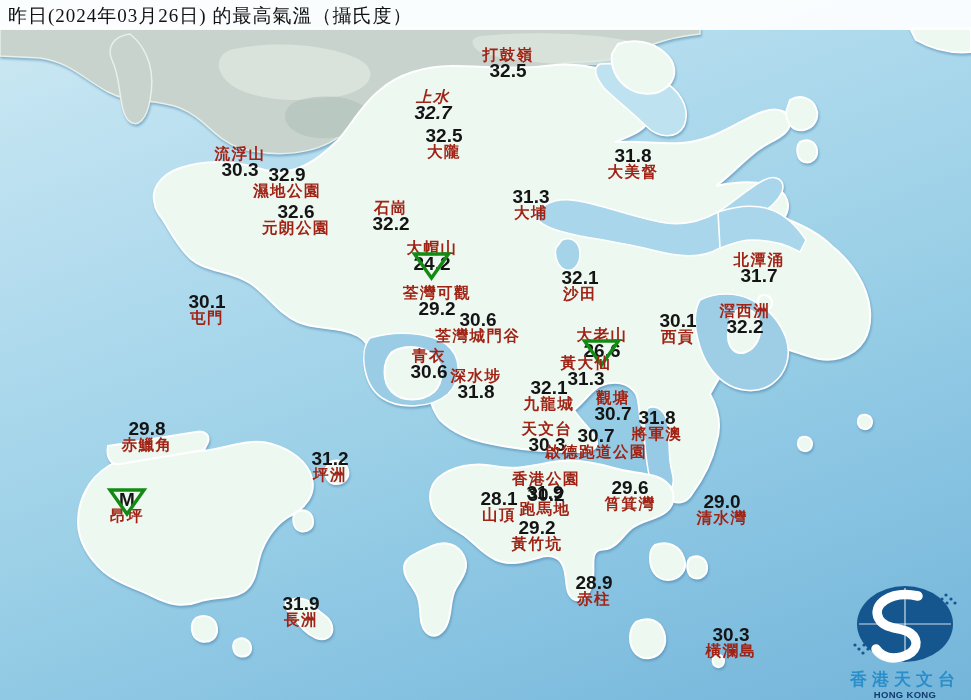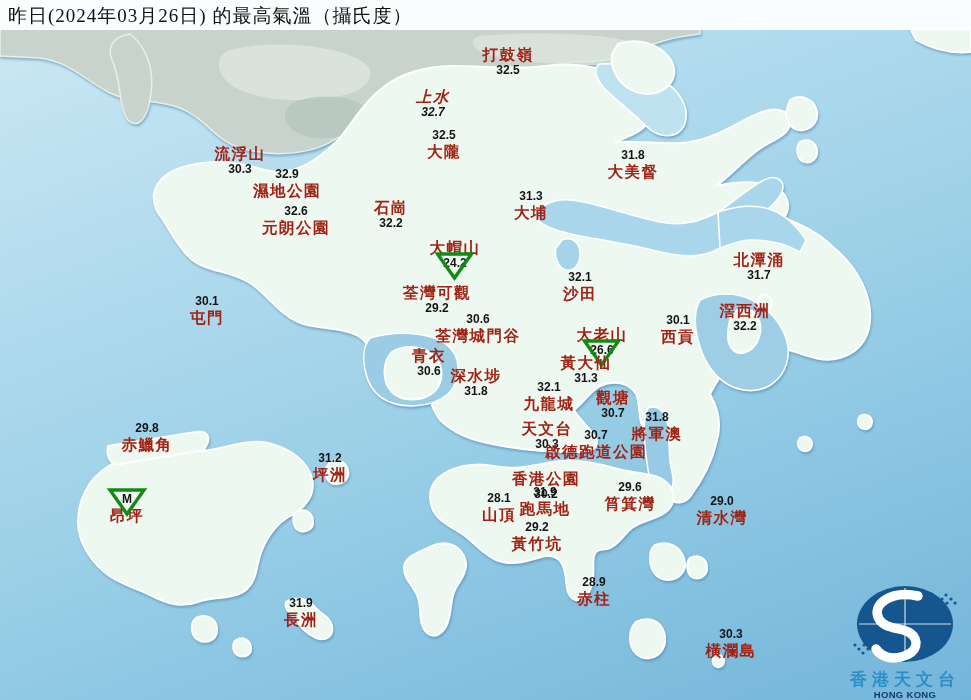--- a/index.html
+++ b/index.html
@@ -23,21 +23,21 @@
   #title-text{
     position:absolute;left:8px;top:3px;
     font-family:"Liberation Serif","DejaVu Serif",serif;
     font-size:19px;color:#111;letter-spacing:1px;white-space:nowrap;
   }
   
   #stations-layer{position:absolute;left:0;top:0;width:100%;height:100%;z-index:5;padding-left:12px;}
   .station{position:absolute;transform:translateX(-50%);text-align:center;white-space:nowrap;}
   .st-value{
     display:block;font-family:"Liberation Sans",sans-serif;
-    font-size:12px;font-weight:600;color:#141414;line-height:15px;
+    font-size:19px;font-weight:600;color:#141414;line-height:15px;
   }
   .st-name{
     display:block;font-size:15.5px;font-weight:600;color:#a02315;
     letter-spacing:1.5px;line-height:17px;
     font-family:"Liberation Sans",sans-serif;
   }
   .tri-wrap{position:relative;display:inline-block;}
   .tri{
     position:absolute;left:50%;top:-5px;transform:translateX(-50%);
     width:42px;height:30px;pointer-events:none;
@@ -141,21 +141,21 @@
         <span class="st-value">32.2</span>
       </div>
       <div class="station" style="left: 633px; top: 148px;">
         <span class="st-value">31.8</span>
         <span class="st-name">大美督</span>
       </div>
       <div class="station" style="left: 531px; top: 189px;">
         <span class="st-value">31.3</span>
         <span class="st-name">大埔</span>
       </div>
-      <div class="station" style="left: 455px; top: 239px;">
+      <div class="station" style="left: 432px; top: 239px;">
         <span class="st-name">大帽山</span>
         <span class="st-value"><span class="tri-wrap"><svg class="tri" viewBox="0 0 42 30">
               <polygon points="4,3 38,3 21,27"></polygon>
             </svg><span>24.2</span></span></span>
       </div>
       <div class="station" style="left: 759px; top: 251px;">
         <span class="st-name">北潭涌</span>
         <span class="st-value">31.7</span>
       </div>
       <div class="station" style="left: 580px; top: 270px;">

